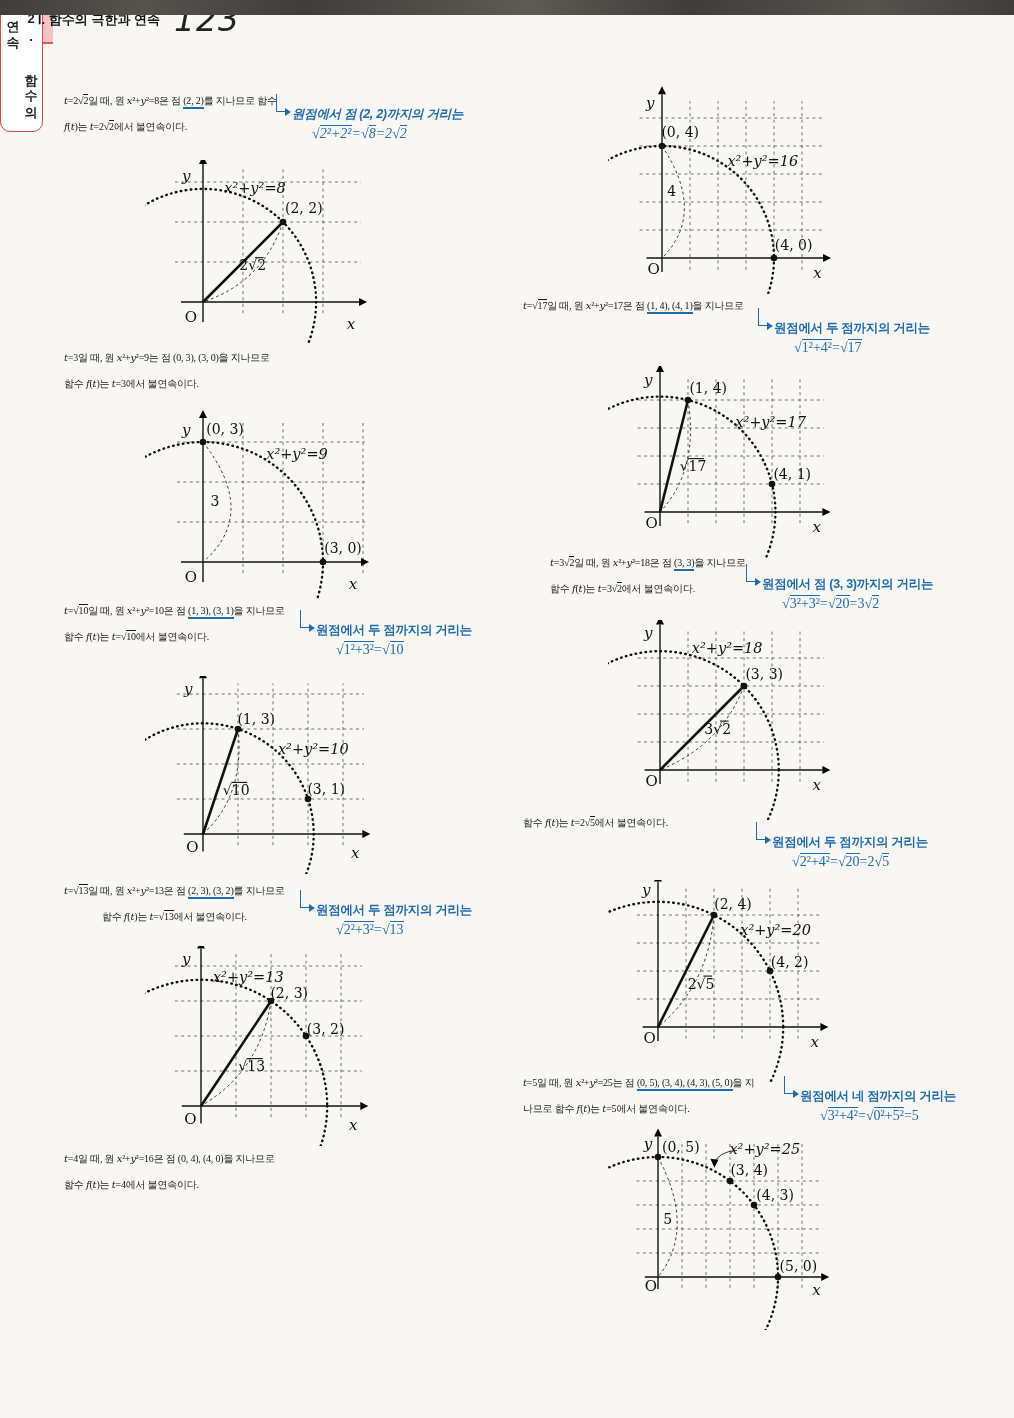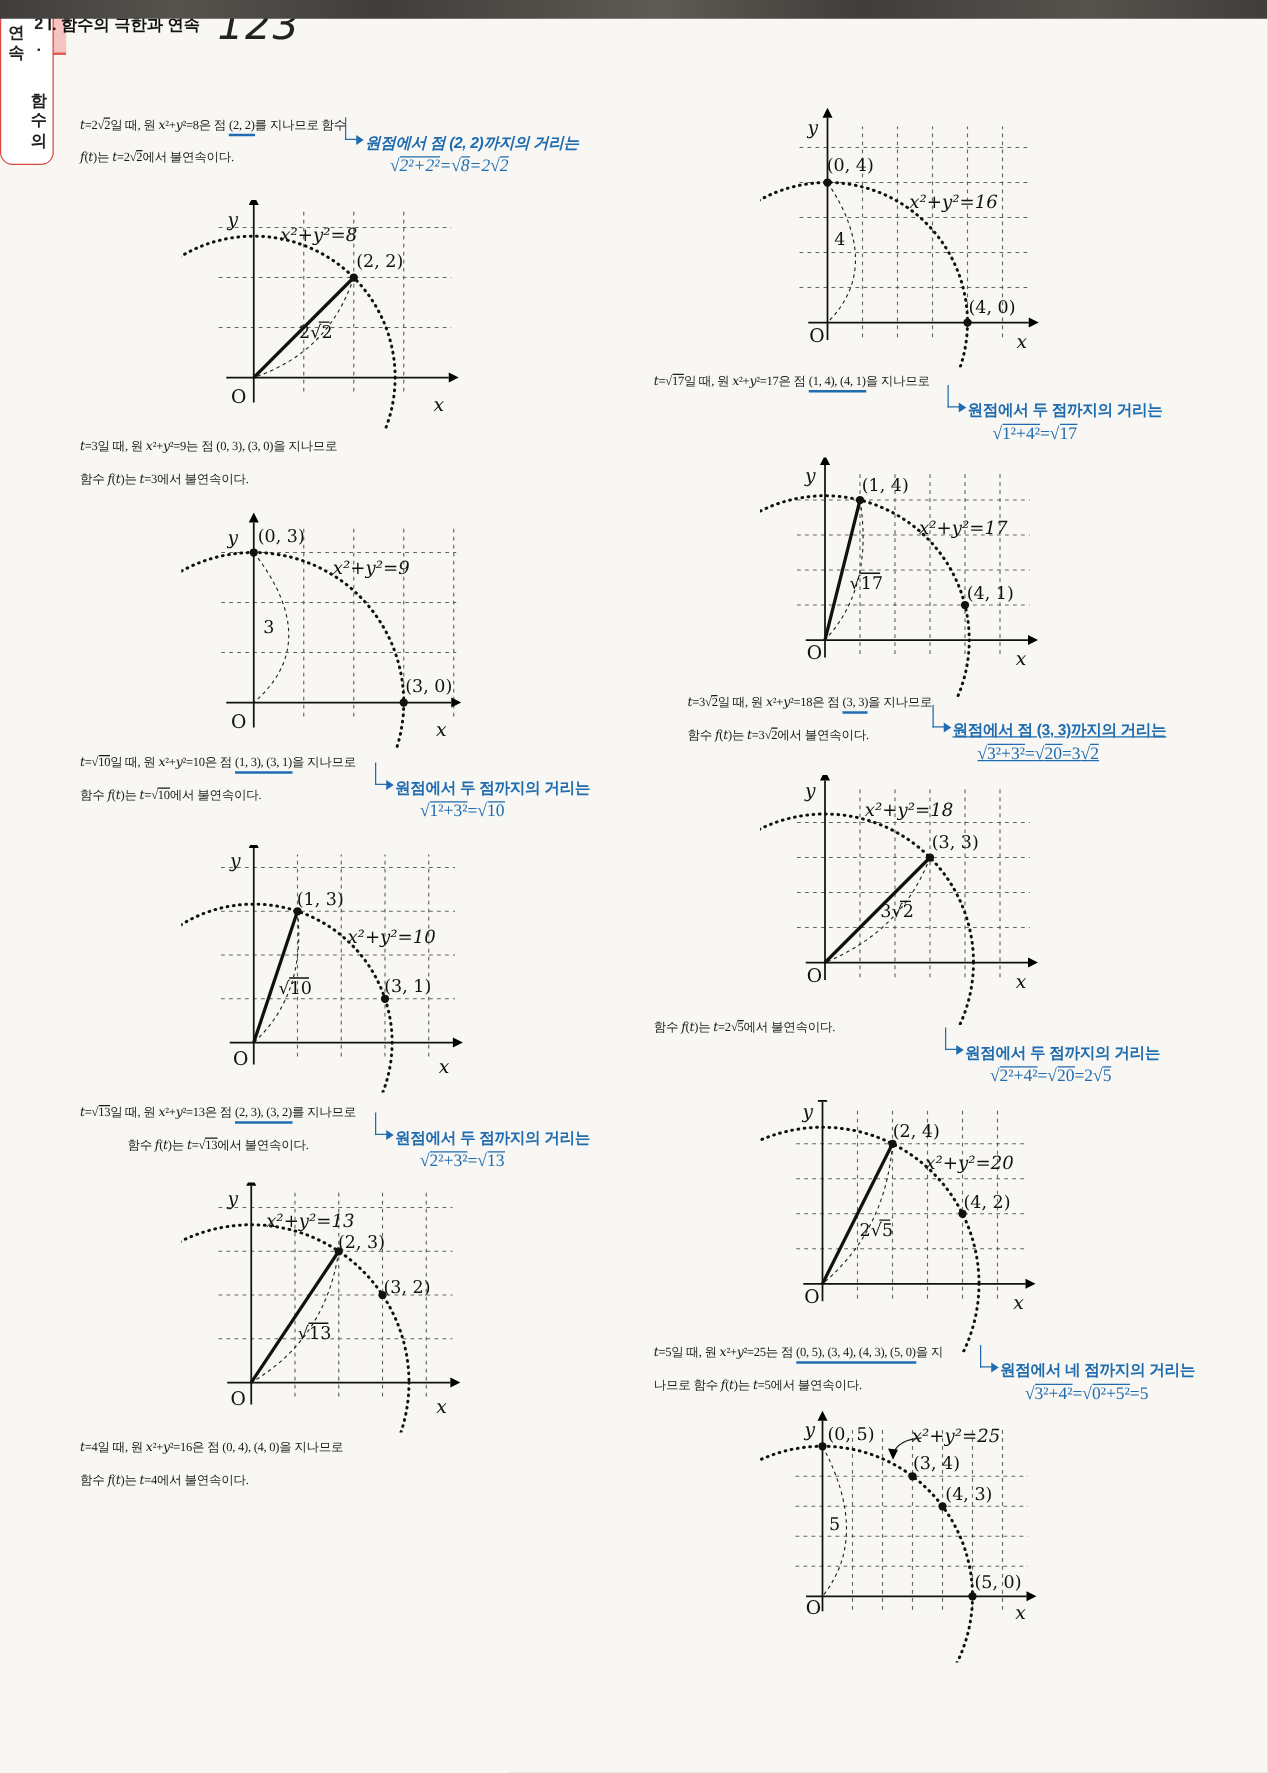--- a/index.html
+++ b/index.html
@@ -119,21 +119,21 @@
       <div class="elbow" style="left: 758px; top: 308px;"></div>
       <div class="note" style="left: 774px; top: 320px;">
         <div class="nline">원점에서 두 점까지의 거리는</div>
         <div class="nmath"><span class="sq"><span class="rad">1²+4²</span></span>=<span class="sq"><span class="rad">17</span></span></div>
       </div>
       <div class="tblock" style="left: 523px; top: 550px; margin-left: 27px;">
         <div class="line"><i>t</i>=3<span class="sq"><span class="rad">2</span></span>일 때, 원 <i>x</i>²+<i>y</i>²=18은 점 <span class="ub">(3, 3)</span>을 지나므로</div>
         <div class="line">함수 <i>f</i>(<i>t</i>)는 <i>t</i>=3<span class="sq"><span class="rad">2</span></span>에서 불연속이다.</div>
       </div>
       <div class="elbow" style="left: 746px; top: 564px;"></div>
-      <div class="note" style="left: 762px; top: 576px; text-decoration: underline;">
+      <div class="note" style="left: 762px; top: 576px;">
         <div class="nline">원점에서 점 (3, 3)까지의 거리는</div>
         <div class="nmath"><span class="sq"><span class="rad">3²+3²</span></span>=<span class="sq"><span class="rad">20</span></span>=3<span class="sq"><span class="rad">2</span></span></div>
       </div>
       <div class="tblock" style="left: 523px; top: 810px;">
         <div class="line">함수 <i>f</i>(<i>t</i>)는 <i>t</i>=2<span class="sq"><span class="rad">5</span></span>에서 불연속이다.</div>
       </div>
       <div class="elbow" style="left: 756px; top: 822px;"></div>
       <div class="note" style="left: 772px; top: 834px;">
         <div class="nline">원점에서 두 점까지의 거리는</div>
         <div class="nmath"><span class="sq"><span class="rad">2²+4²</span></span>=<span class="sq"><span class="rad">20</span></span>=2<span class="sq"><span class="rad">5</span></span></div>

